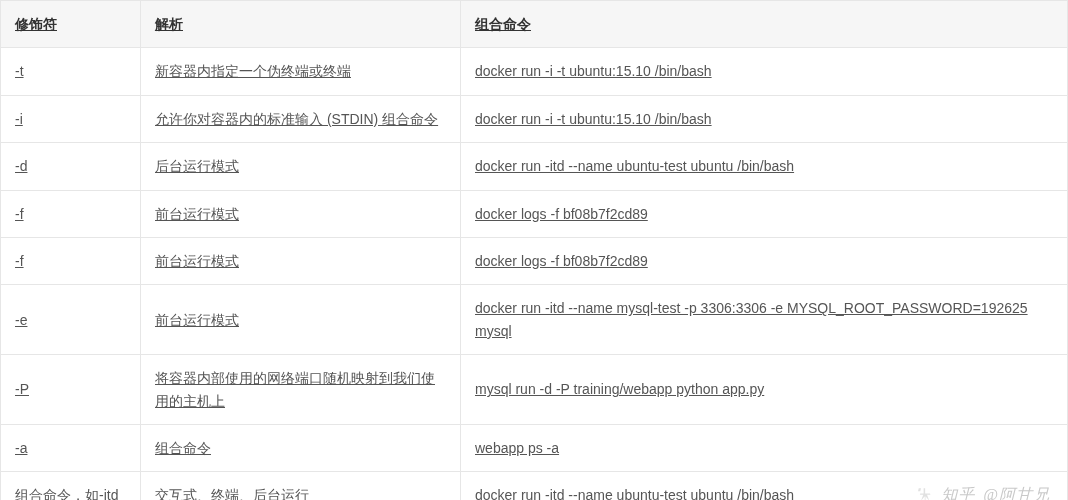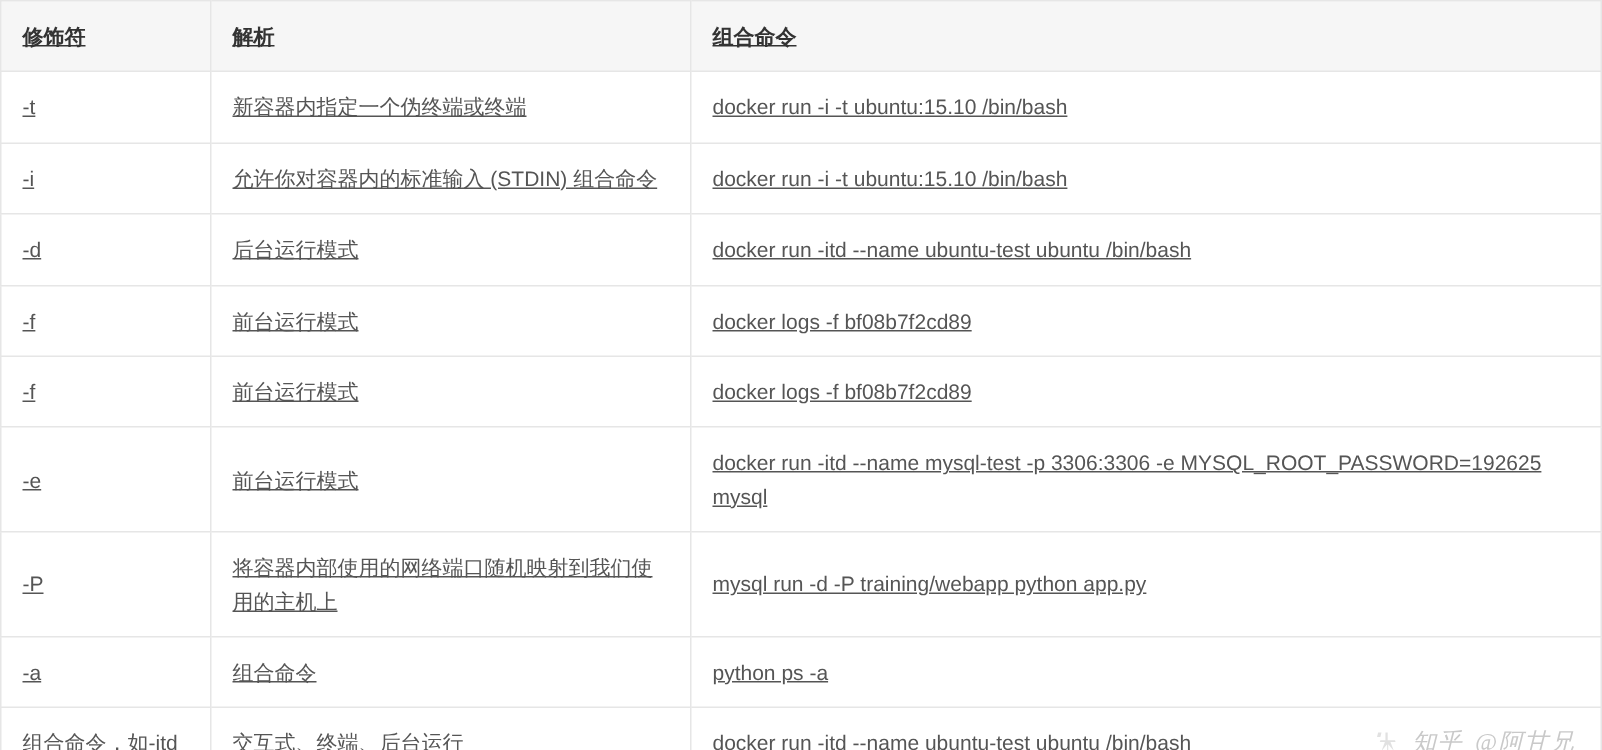--- a/index.html
+++ b/index.html
@@ -101,21 +101,21 @@
         <td>docker run -itd --name mysql-test -p 3306:3306 -e MYSQL_ROOT_PASSWORD=192625 mysql</td>
       </tr>
       <tr>
         <td>-P</td>
         <td>将容器内部使用的网络端口随机映射到我们使用的主机上</td>
         <td>mysql run -d -P training/webapp python app.py</td>
       </tr>
       <tr>
         <td>-a</td>
         <td>组合命令</td>
-        <td>python ps -a</td>
+        <td>webapp ps -a</td>
       </tr>
       <tr>
         <td>组合命令，如-itd</td>
         <td>交互式、终端、后台运行</td>
         <td>docker run -itd --name ubuntu-test ubuntu /bin/bash</td>
       </tr>
     </tbody>
 </table>
 
 <div class="watermark">

